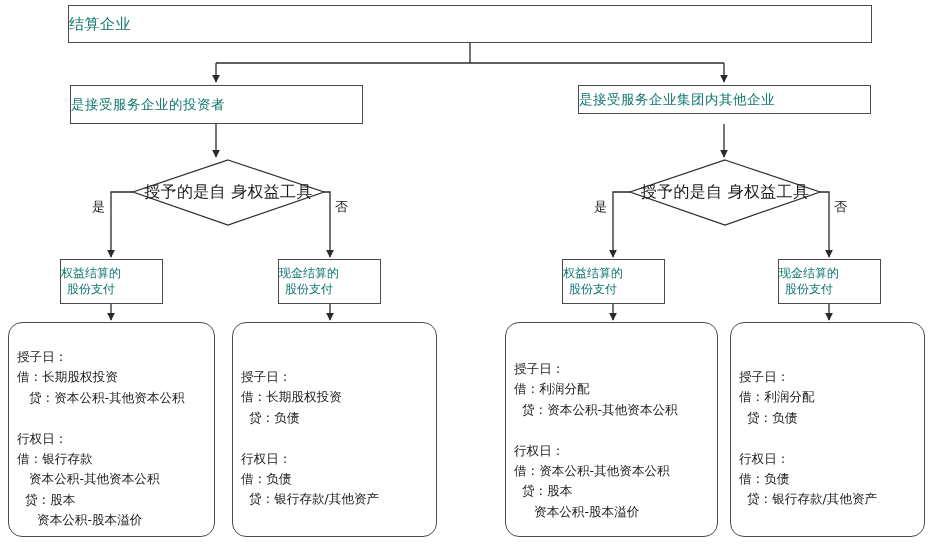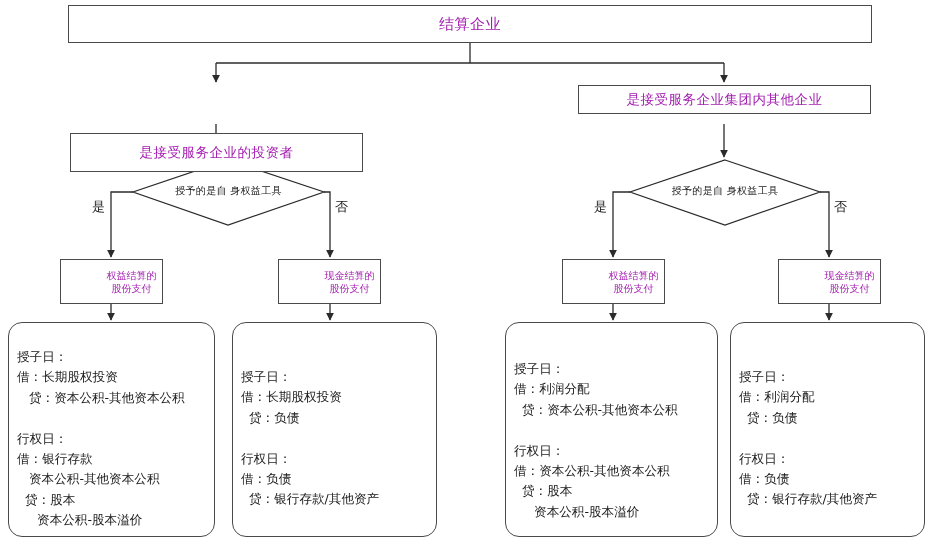--- a/index.html
+++ b/index.html
@@ -23,48 +23,46 @@
     height: 544px;
     pointer-events: none;
   }
   .node {
     position: absolute;
     box-sizing: border-box;
     border: 1px solid #4a4a4a;
     background: #ffffff;
     display: flex;
     align-items: center;
-    justify-content: center;
     text-align: center;
-    color: #a21caf;
+    color: #0f766e;
     line-height: 1.25;
   }
   .node-title {
     font-size: 15px;
     letter-spacing: 0.5px;
   }
   .node-l2 {
     font-size: 13.5px;
     letter-spacing: 0.5px;
   }
   .node-small {
-    font-size: 10px;
+    font-size: 12px;
     line-height: 1.3;
-    padding-left: 40px;
   }
   .diamond-wrap {
     position: absolute;
     display: flex;
     align-items: center;
     justify-content: center;
   }
   .diamond-text {
     position: relative;
     z-index: 2;
-    font-size: 10px;
+    font-size: 16px;
     line-height: 1.25;
     text-align: center;
     color: #1a1a1a;
     letter-spacing: 0.3px;
     margin-top: -2px;
   }
   .edge-label {
     position: absolute;
     font-size: 13px;
     color: #1a1a1a;
@@ -127,21 +125,21 @@
     <g stroke="#2b2b2b" stroke-width="1.2" fill="#ffffff">
       <polygon points="228,160 324,192 228,225 133,192"></polygon>
       <polygon points="725,160 820,192 725,225 630,192"></polygon>
     </g>
   </svg>
 
   <div class="node node-title" style="left:68px; top:5px; width:804px; height:38px;">
     <span>结算企业</span>
   </div>
 
-  <div class="node node-l2" style="left:70px; top:85px; width:293px; height:39px;margin-top:48px;">
+  <div class="node node-l2" style="left:70px; top:85px; width:293px; height:39px;">
     <span>是接受服务企业的投资者</span>
   </div>
   <div class="node node-l2" style="left:578px; top:85px; width:293px; height:29px;">
     <span>是接受服务企业集团内其他企业</span>
   </div>
 
   <div class="diamond-wrap" style="left:133px; top:160px; width:191px; height:65px;">
     <div class="diamond-text">授予的是自
 身权益工具</div>
   </div>

